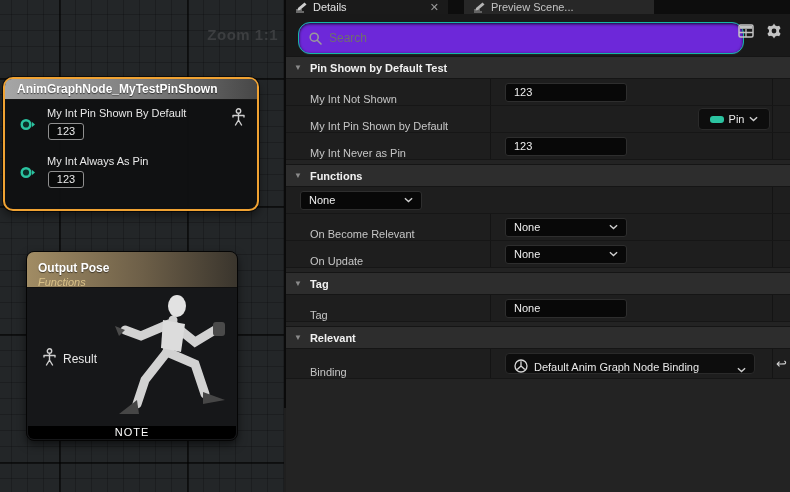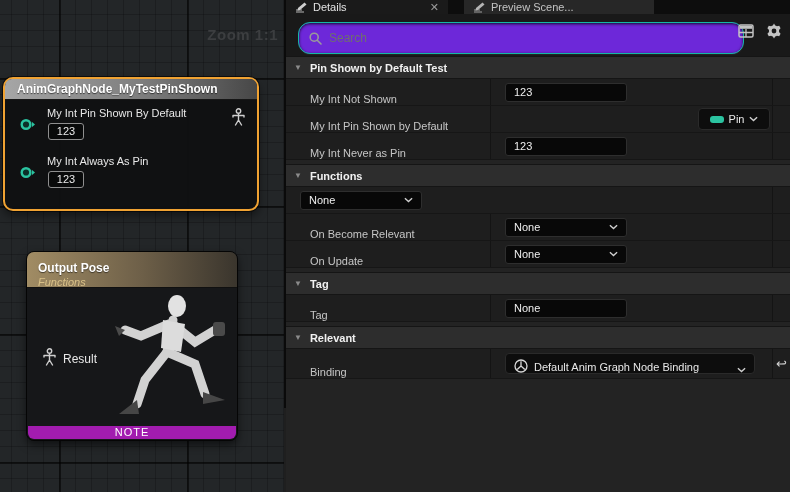--- a/index.html
+++ b/index.html
@@ -62,21 +62,21 @@
     position:absolute; left:0; top:0; right:0; height:36px;
     border-radius:7px 7px 0 0;
     background:linear-gradient(90deg,#a18c64 0%, #6d5f48 55%, #3a352d 100%);
     border-bottom:1px solid #101010;
     padding:9px 0 0 11px;
   }
   .output-title { font-size:12px; font-weight:bold; color:#fff; text-shadow:0 1px 1px rgba(0,0,0,.55); }
   .output-subtitle { font-size:11px; font-style:italic; color:#d9c188; margin-top:1px; }
   .note-bar {
     position:absolute; left:1px; right:1px; bottom:1px; height:13px;
-    background:#a21caf; border-radius:0 0 6px 6px;
+    background:#000000; border-radius:0 0 6px 6px;
     color:#fff; font-size:11px; text-align:center; line-height:13px; letter-spacing:1px;
   }
   .mannequin { position:absolute; left:84px; top:36px; width:128px; height:138px; }
 
   
   .details { position:absolute; left:284px; top:0; width:506px; height:408px; background:#232323; border-left:2px solid #0a0a0a; }
 
   .tabbar { position:absolute; left:0; top:0; right:0; height:14px; background:#0d0d0d; display:flex; }
   .tab { display:flex; align-items:center; gap:6px; padding:0 9px; height:14px; }
   .tab.active { background:#1a1a1a; width:162px; }

